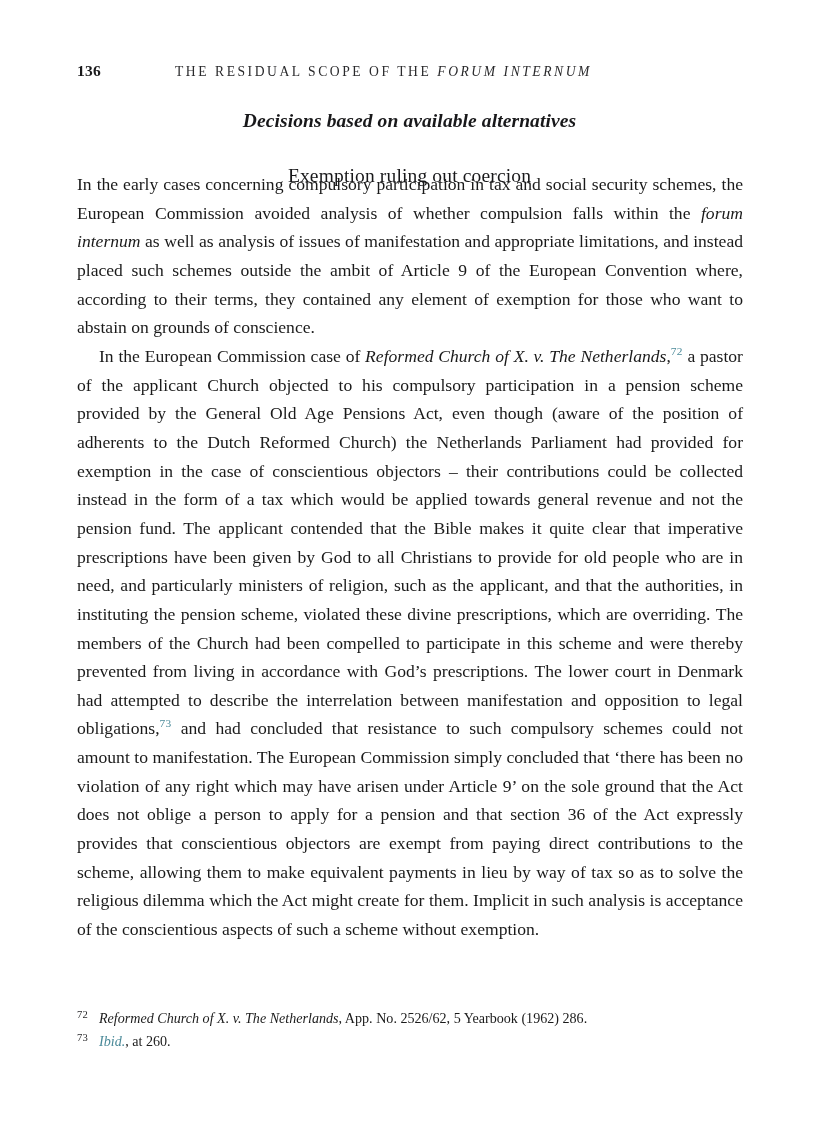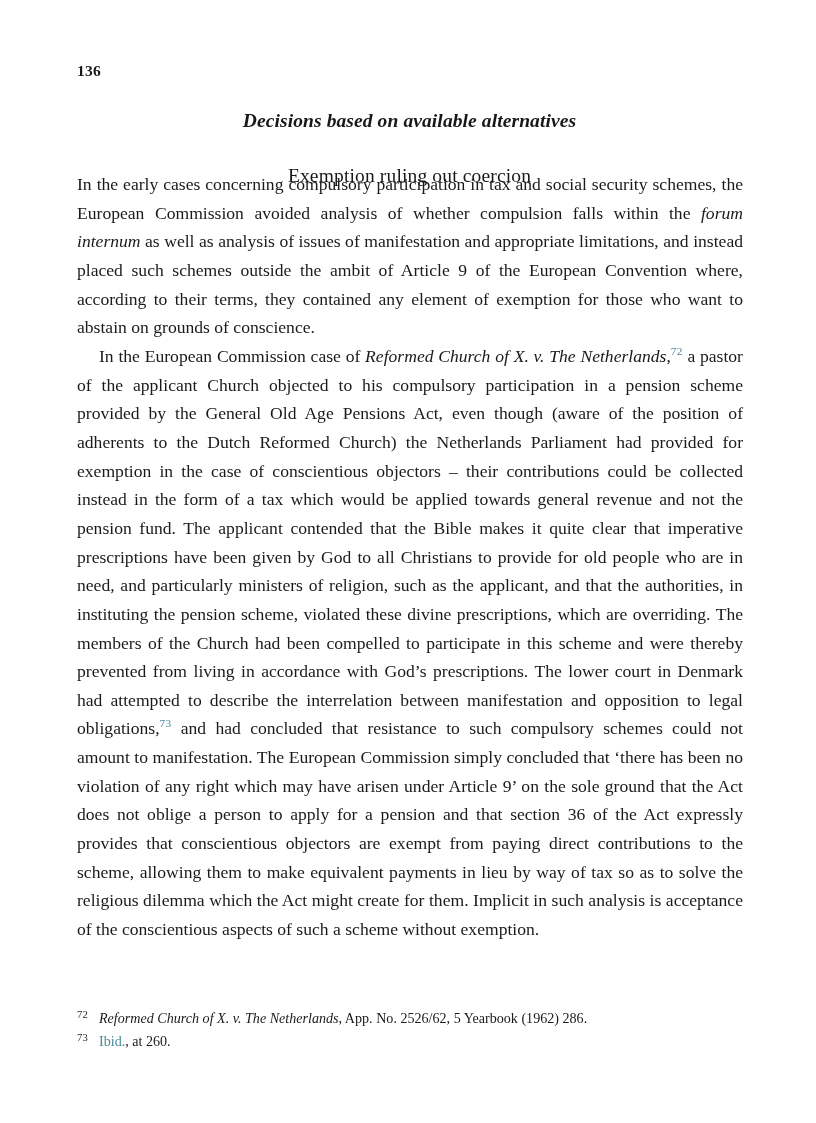--- a/index.html
+++ b/index.html
@@ -131,29 +131,31 @@
     color: #2a2a2c;
     letter-spacing: 0.2px;
   }
   .fn-text {
     flex: 1 1 auto;
     white-space: nowrap;
   }
   .fn-text i { font-style: italic; }
   .fn-link {
     color: #4b8a99;
+    font-style: italic;
   }
 </style>
 </head>
 <body>
 
 <div class="page">
 
   <div class="running-head">
     <span class="folio">136</span>
+    <span class="head-title"><span>THE RESIDUAL SCOPE OF THE </span><span class="hd-italic">FORUM INTERNUM</span></span>
   </div>
 
   <div class="section-heading">Decisions based on available alternatives</div>
   <div class="sub-heading">Exemption ruling out coercion</div>
 
   <div class="body-col">
 
     <p class="para"><span>In the early cases concerning compulsory participation in tax and social security schemes, the European Commission avoided analysis of whether compulsion falls within the </span><i>forum internum</i><span> as well as analysis of issues of manifestation and appropriate limitations, and instead placed such schemes outside the ambit of Article 9 of the European Convention where, according to their terms, they contained any element of exemption for those who want to abstain on grounds of conscience.</span></p>
 
     <p class="para indent"><span>In the European Commission case of </span><i>Reformed Church of X. v. The Netherlands</i><span>,</span><sup class="fn-ref">72</sup><span> a pastor of the applicant Church objected to his compulsory participation in a pension scheme provided by the General Old Age Pensions Act, even though (aware of the position of adherents to the Dutch Reformed Church) the Netherlands Parliament had provided for exemption in the case of conscientious objectors – their contributions could be collected instead in the form of a tax which would be applied towards general revenue and not the pension fund. The applicant contended that the Bible makes it quite clear that imperative prescriptions have been given by God to all Christians to provide for old people who are in need, and particularly ministers of religion, such as the applicant, and that the authorities, in instituting the pension scheme, violated these divine prescriptions, which are overriding. The members of the Church had been compelled to participate in this scheme and were thereby prevented from living in accordance with God’s prescriptions. The lower court in Denmark had attempted to describe the interrelation between manifestation and opposition to legal obligations,</span><sup class="fn-ref">73</sup><span> and had concluded that resistance to such compulsory schemes could not amount to manifestation. The European Commission simply concluded that ‘there has been no violation of any right which may have arisen under Article 9’ on the sole ground that the Act does not oblige a person to apply for a pension and that section 36 of the Act expressly provides that conscientious objectors are exempt from paying direct contributions to the scheme, allowing them to make equivalent payments in lieu by way of tax so as to solve the religious dilemma which the Act might create for them. Implicit in such analysis is acceptance of the conscientious aspects of such a scheme without exemption.</span></p>

